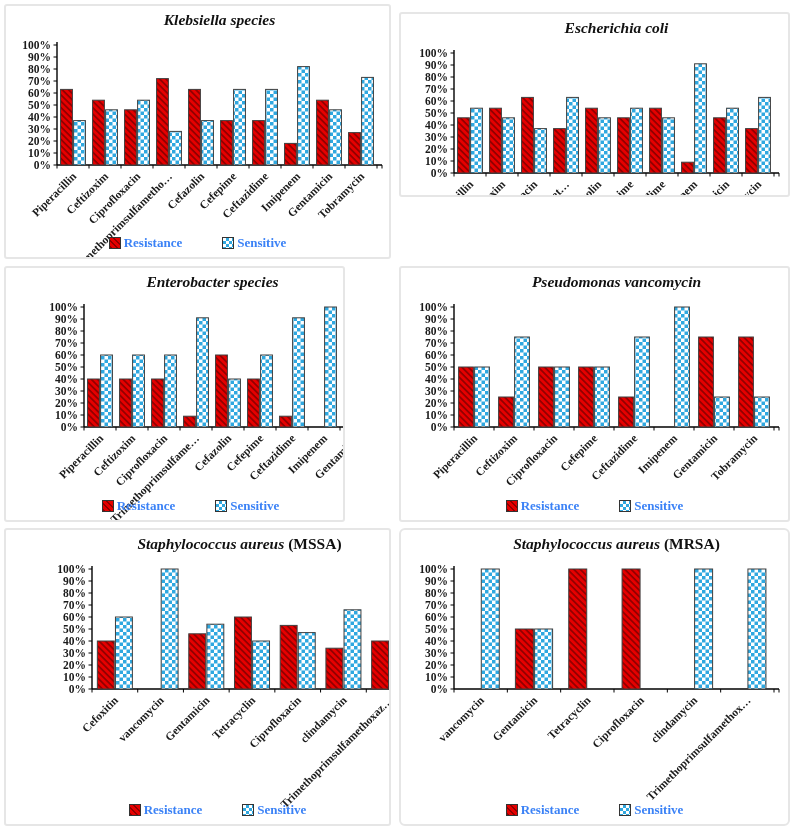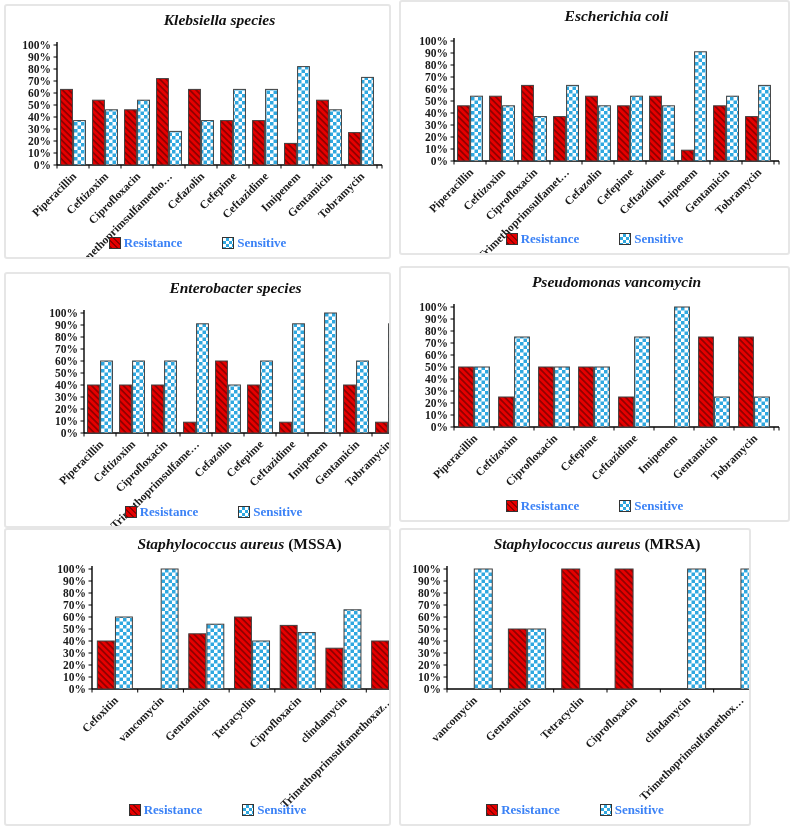--- a/index.html
+++ b/index.html
@@ -13,25 +13,25 @@
     position:absolute;
     background:#ffffff;
     border:2px solid var(--panel-border,#e6e6e6);
     border-radius:3px;
     display:flex;
     flex-direction:column;
     overflow:hidden;
     box-sizing:border-box;
   }
   #p0{left:4px;  top:4px;   width:387px; height:255px;}
-  #p1{left:399px;top:0;   width:391px; height:255px;}
-  #p2{left:4px;  top:272px; width:387px; height:256px;padding-left:32px;}
+  #p1{left:399px;top:12px;   width:391px; height:185px;}
+  #p2{left:4px;  top:266px; width:341px; height:256px;padding-left:32px;}
   #p3{left:399px;top:266px; width:391px; height:256px;}
   #p4{left:4px;  top:528px; width:387px; height:298px;padding-left:40px;}
-  #p5{left:399px;top:528px; width:352px; height:298px;}
+  #p5{left:399px;top:528px; width:391px; height:298px;border-radius:6px;}
   .chart-title{
     flex:0 0 auto;
     margin-top:5px;
     padding-left:44px;
     text-align:center;
     font-size:15.5px;
     font-weight:bold;
     color:#111;
     white-space:nowrap;
   }

